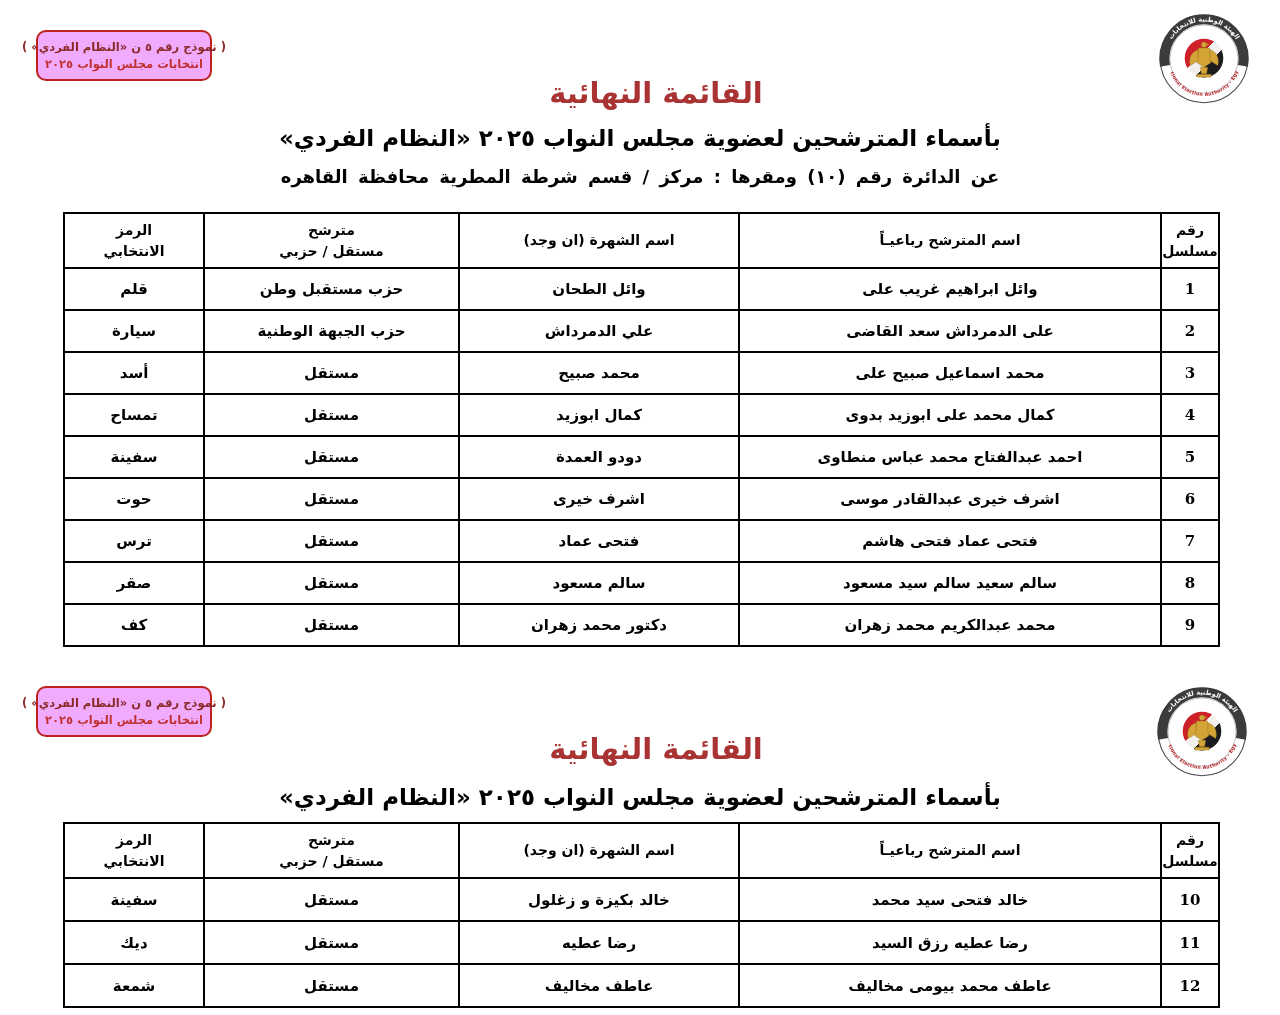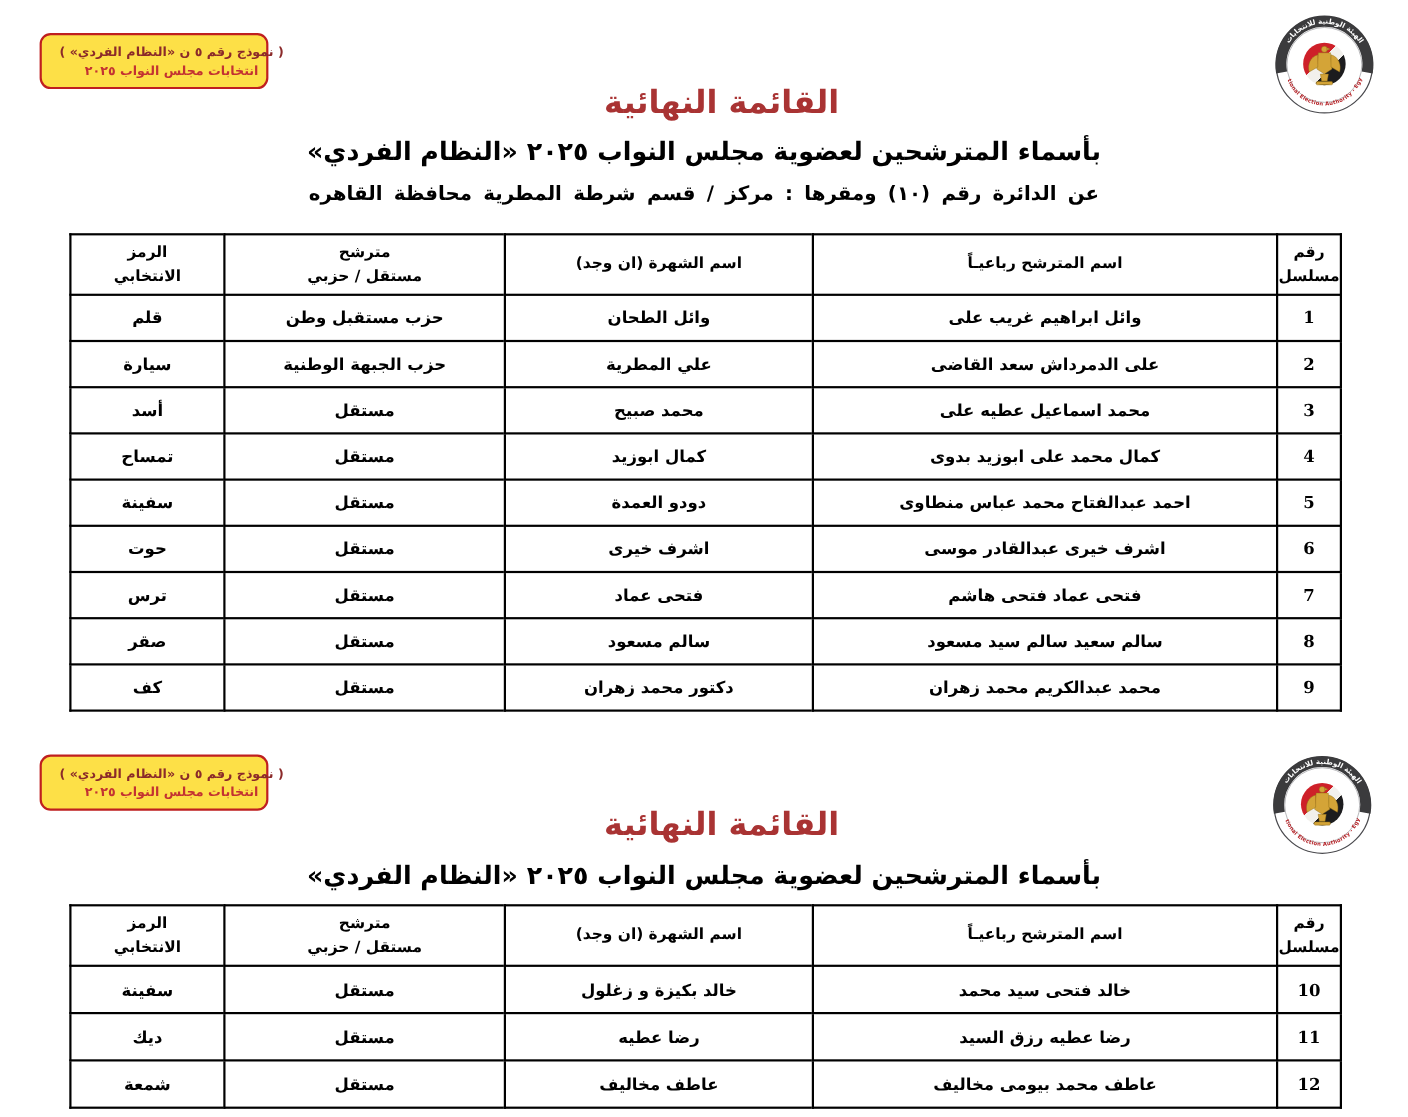--- a/index.html
+++ b/index.html
@@ -5,21 +5,21 @@
   html,body{margin:0;padding:0;}
   body{
     width:1280px;height:1015px;position:relative;background:#ffffff;
     font-family:"DejaVu Sans",sans-serif;overflow:hidden;
   }
   .abs{position:absolute;}
   
   .form-box{
     left:36px;width:172px;height:47px;border:2px solid #bf1f1f;border-radius:10px;
     display:flex;flex-direction:column;align-items:center;justify-content:center;
-    direction:rtl;line-height:1.45;background:#fde047;padding-left:32px;
+    direction:rtl;line-height:1.45;background:#f0abfc;
   }
   .form-box .l1{color:#8b2a2a;font-size:11.5px;font-weight:bold;white-space:nowrap;}
   .form-box .l2{color:#c33232;font-size:11.5px;font-weight:bold;white-space:nowrap;}
   
   .title{
     left:16px;width:1280px;text-align:center;direction:rtl;
     color:#a93333;font-size:29px;font-weight:bold;
   }
   .subtitle{
     left:0;width:1280px;text-align:center;direction:rtl;
@@ -123,27 +123,27 @@
     <tr>
       <td class="c-serial">1</td>
       <td>وائل ابراهيم غريب على</td>
       <td>وائل الطحان</td>
       <td>حزب مستقبل وطن</td>
       <td>قلم</td>
     </tr>
     <tr>
       <td class="c-serial">2</td>
       <td>على الدمرداش سعد القاضى</td>
-      <td>علي المطرية</td>
+      <td>علي الدمرداش</td>
       <td>حزب الجبهة الوطنية</td>
       <td>سيارة</td>
     </tr>
     <tr>
       <td class="c-serial">3</td>
-      <td>محمد اسماعيل عطيه على</td>
+      <td>محمد اسماعيل صبيح على</td>
       <td>محمد صبيح</td>
       <td>مستقل</td>
       <td>أسد</td>
     </tr>
     <tr>
       <td class="c-serial">4</td>
       <td>كمال محمد على ابوزيد بدوى</td>
       <td>كمال ابوزيد</td>
       <td>مستقل</td>
       <td>تمساح</td>

